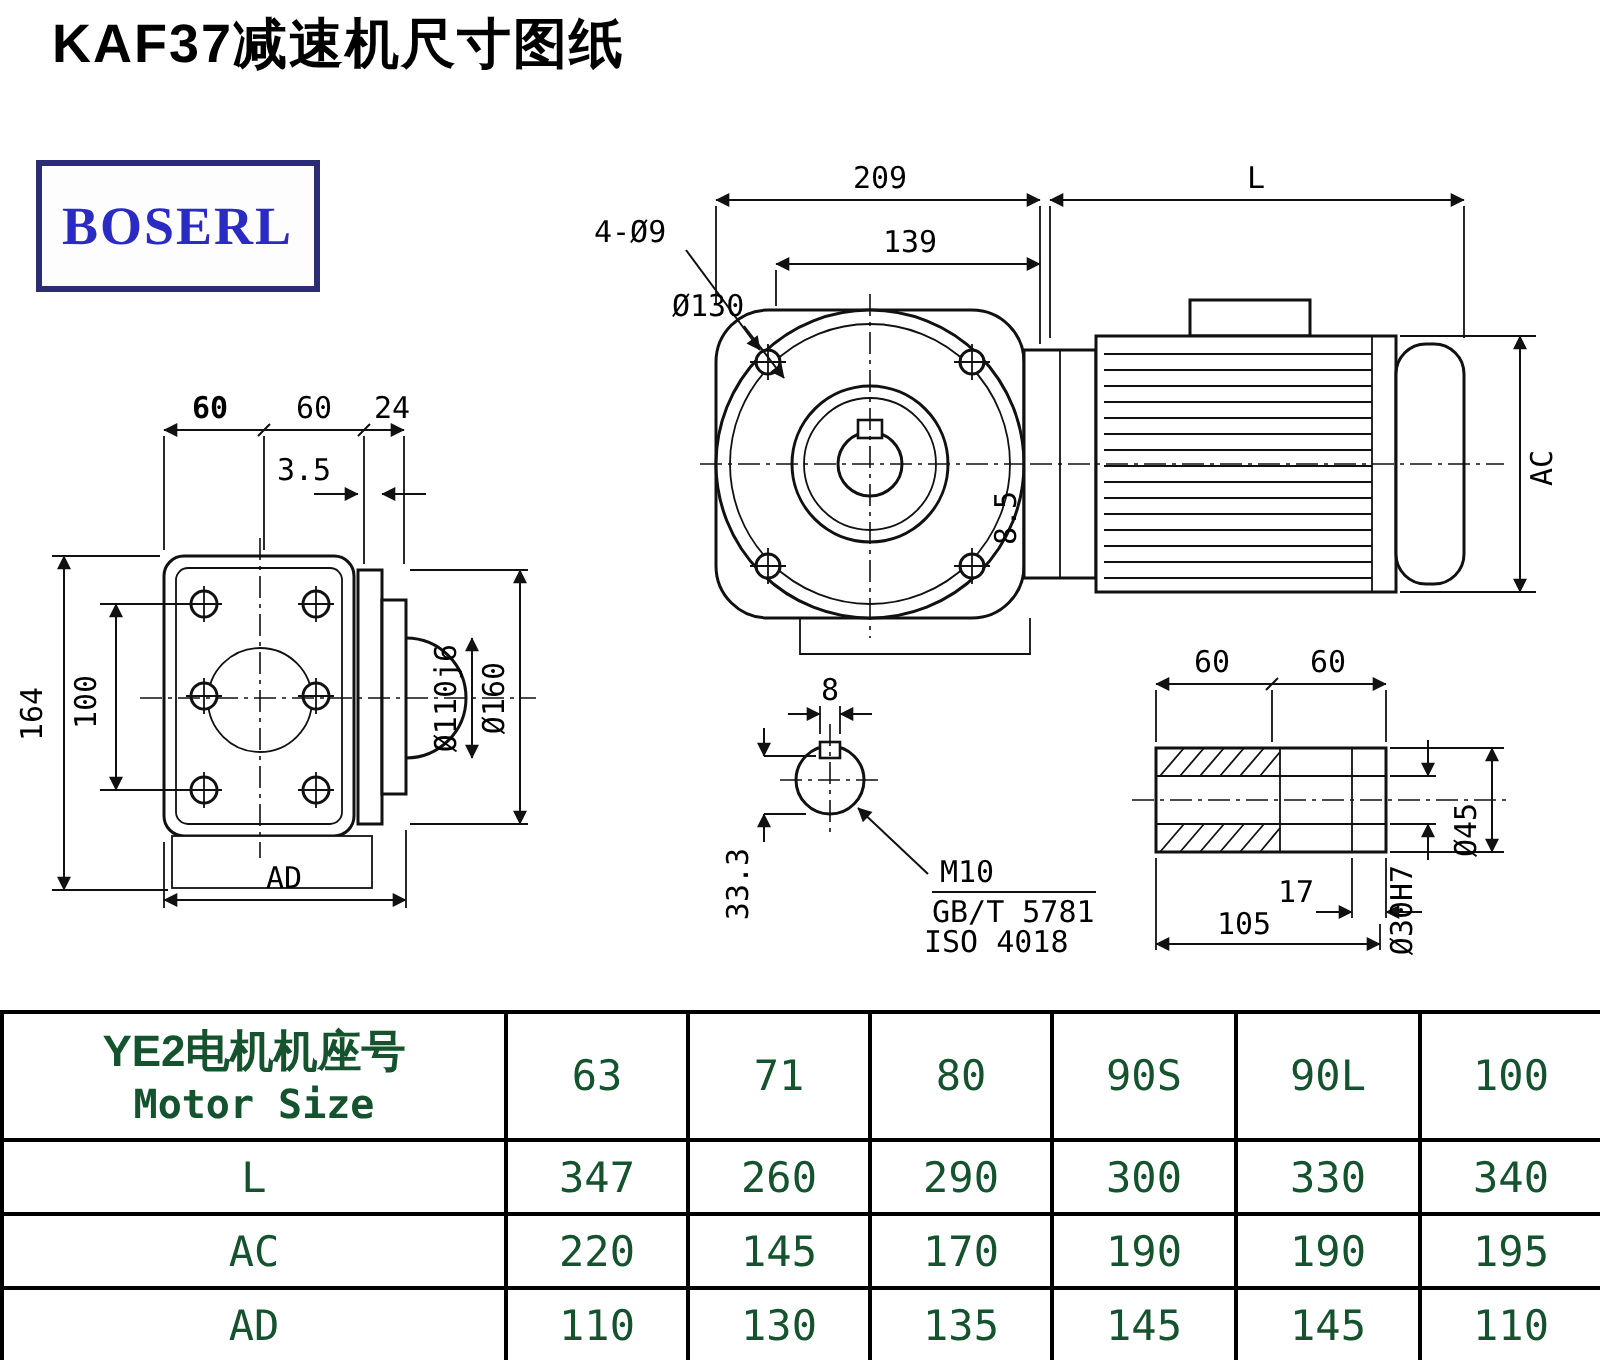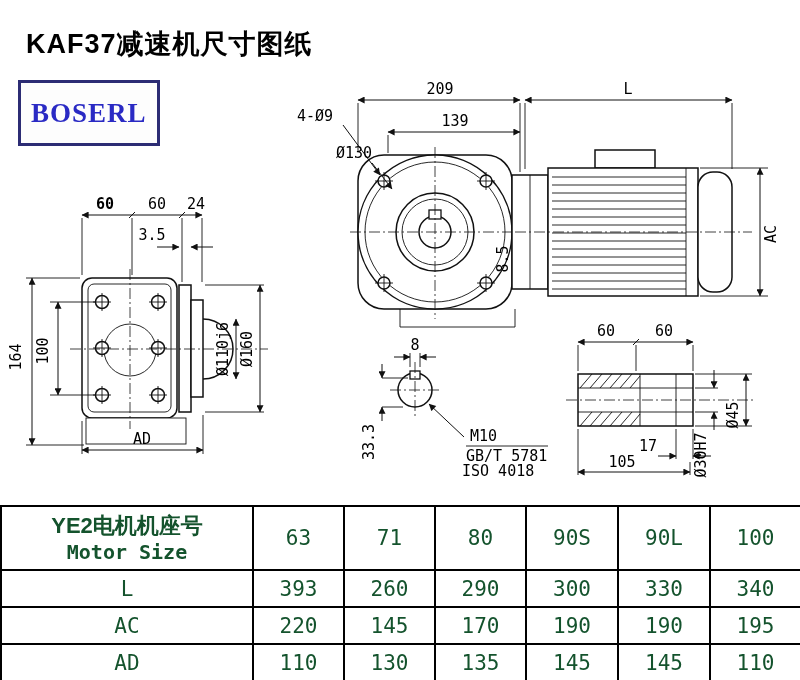--- a/index.html
+++ b/index.html
@@ -1,21 +1,21 @@
 <!DOCTYPE html>
 <html><head>
 <meta charset="utf-8">
 <style>
   html,body{margin:0;padding:0;}
   body{
     width:800px;height:680px;position:relative;overflow:hidden;
     background:#fff;font-family:"Liberation Sans",sans-serif;color:#000;
   }
   .page-title{
-    position:absolute;left:26px;top:26px;
+    position:absolute;left:26px;top:4px;
     font-size:27px;font-weight:bold;letter-spacing:1px;color:#000;
   }
   .logo-box{
     position:absolute;left:18px;top:80px;
     border:3px solid #2c2c74;background:#fdfdfd;
     padding:12px 10px;height:36px;line-height:36px;
     font-family:"Liberation Serif",serif;font-weight:bold;font-size:27px;
     color:#2a2ac4;letter-spacing:1px;
   }
   svg.draw{position:absolute;left:0;top:57px;}
@@ -251,21 +251,21 @@
       </td>
       <td>63</td>
       <td>71</td>
       <td>80</td>
       <td>90S</td>
       <td>90L</td>
       <td>100</td>
     </tr>
     <tr class="r-val">
       <td>L</td>
-      <td>393</td>
+      <td>347</td>
       <td>260</td>
       <td>290</td>
       <td>300</td>
       <td>330</td>
       <td>340</td>
     </tr>
     <tr class="r-val">
       <td>AC</td>
       <td>220</td>
       <td>145</td>

